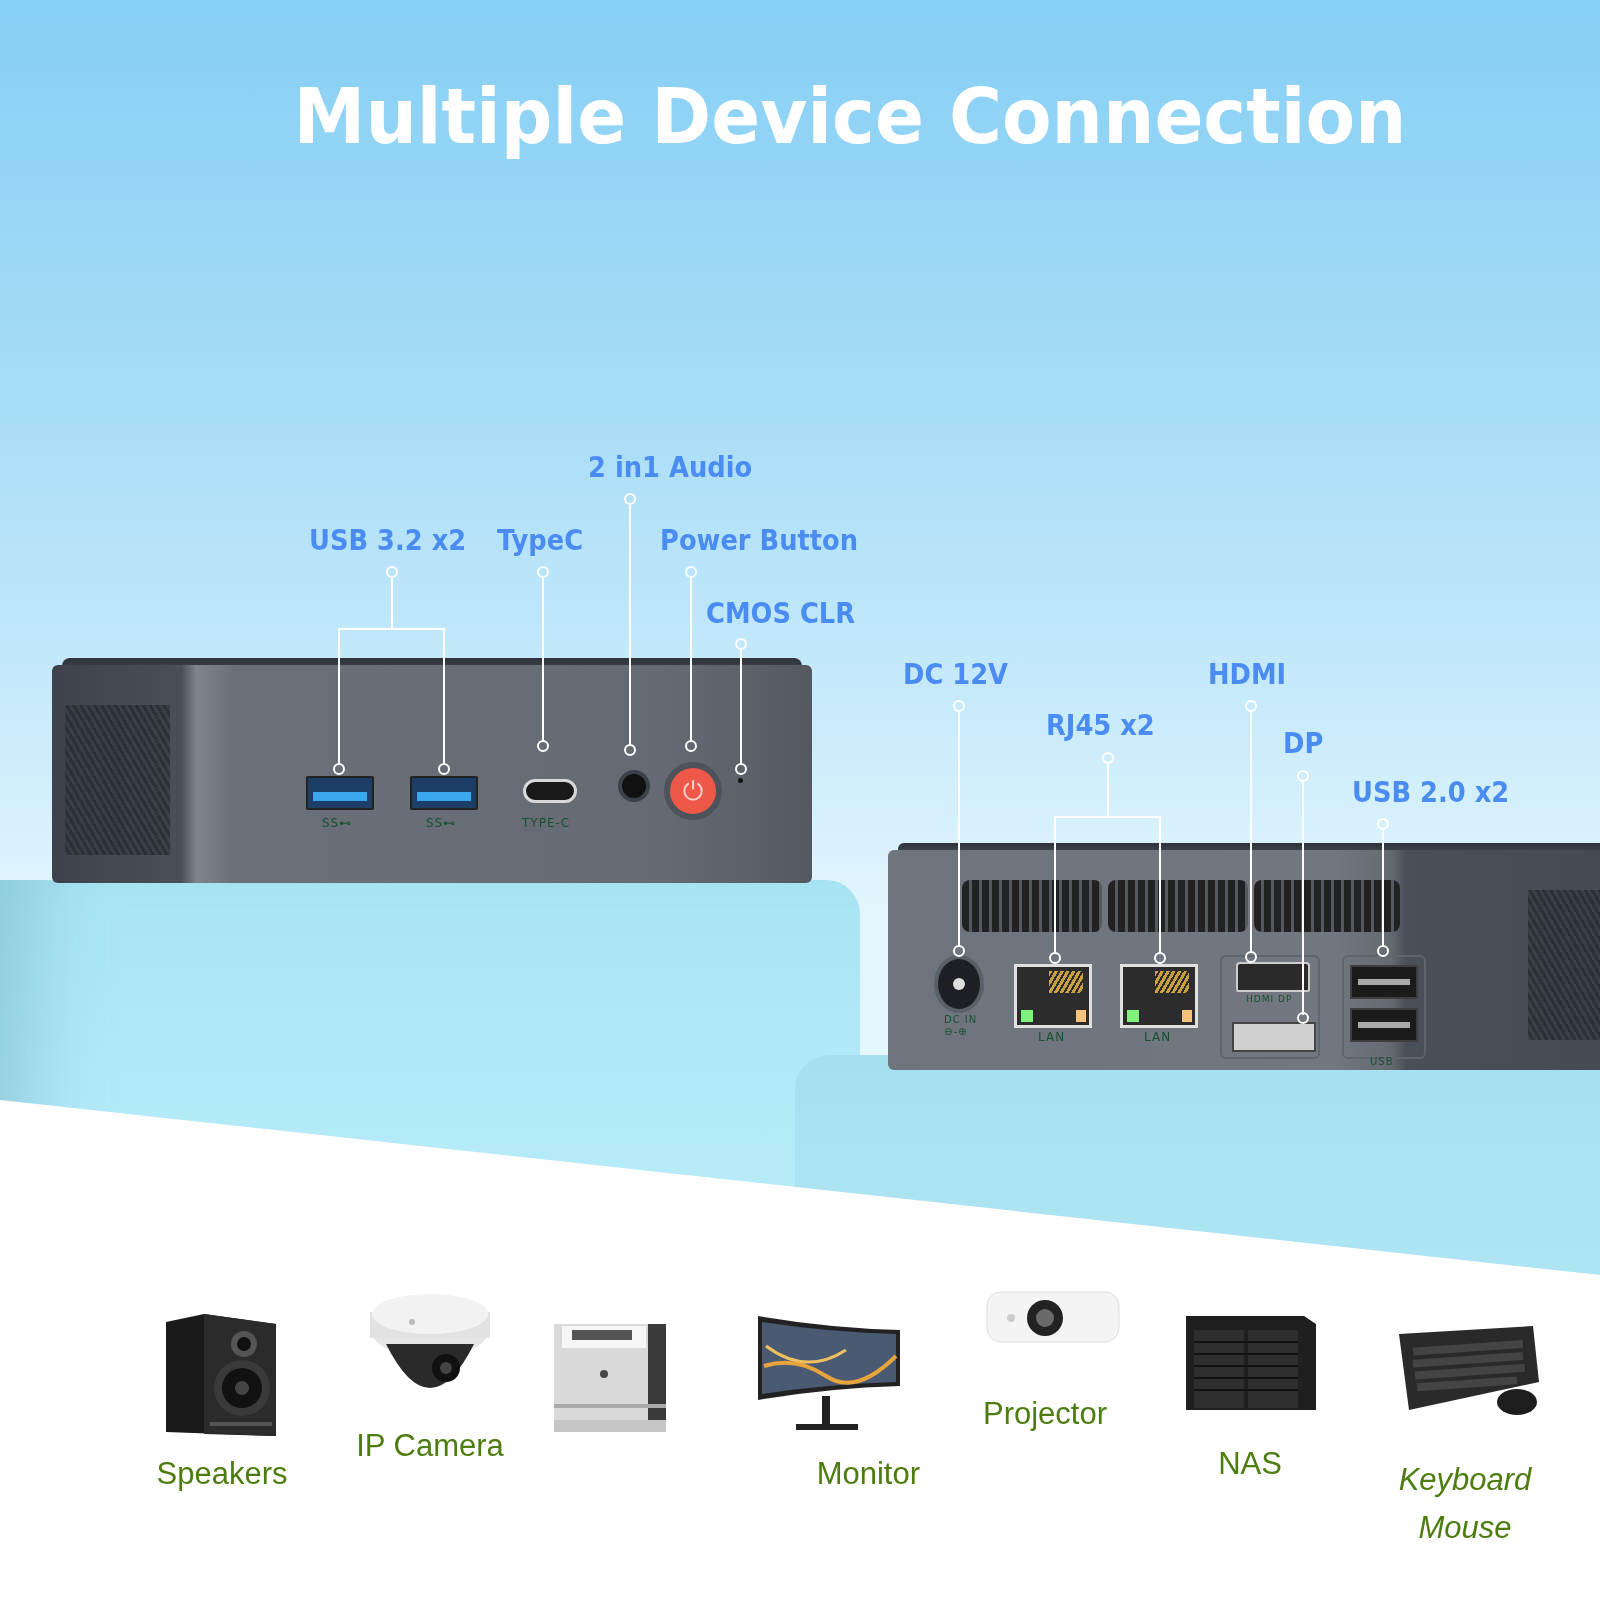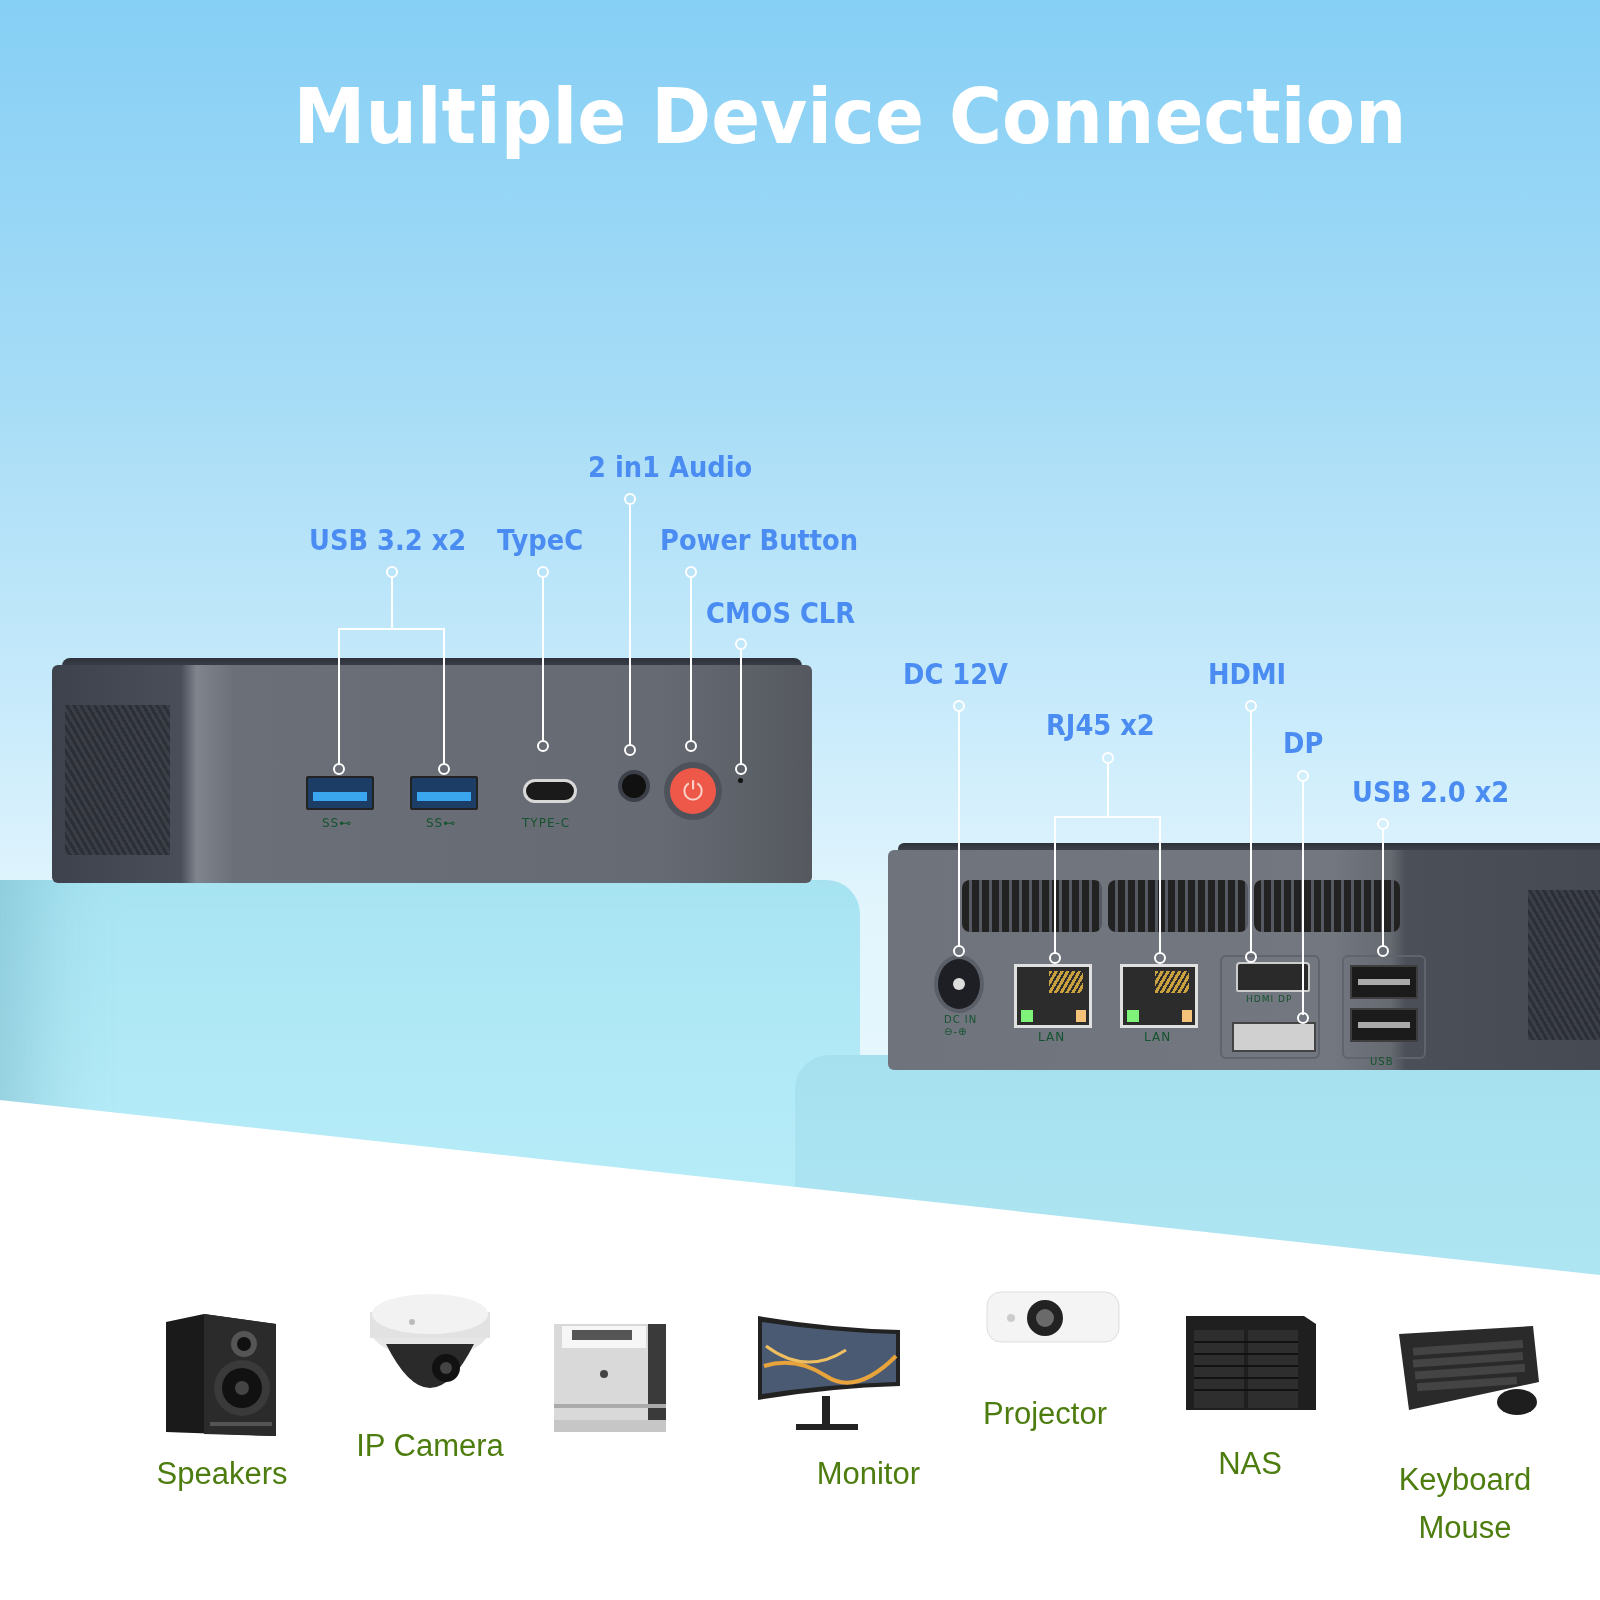--- a/index.html
+++ b/index.html
@@ -266,21 +266,21 @@
         <line x1="8" y1="30" x2="112" y2="30"></line>
           <line x1="8" y1="42" x2="112" y2="42"></line>
         <line x1="8" y1="54" x2="112" y2="54"></line>
           <line x1="8" y1="66" x2="112" y2="66"></line>
         <line x1="8" y1="78" x2="112" y2="78"></line>
       </g>
     </svg>
     <div class="item-label" style="top:146px;">NAS</div>
   </div>
 
-  <div class="item" style="left:1365px;top:1310px;height:240px;">
+  <div class="item" style="left:1365px;top:1310px;height:240px;font-style:italic;">
     <svg class="icon" style="left:30px;top:14px;" width="146" height="100">
       <polygon points="4,10 138,2 144,58 14,86" fill="#2a2a2a"></polygon>
       <g fill="#444">
         <rect x="18" y="20" width="110" height="8" transform="rotate(-4 70 24)"></rect>
         <rect x="18" y="32" width="110" height="8" transform="rotate(-4 70 36)"></rect>
         <rect x="20" y="44" width="110" height="8" transform="rotate(-4 70 48)"></rect>
         <rect x="22" y="56" width="100" height="8" transform="rotate(-4 70 60)"></rect>
       </g>
       <ellipse cx="122" cy="78" rx="20" ry="13" fill="#1e1e1e"></ellipse>
     </svg>

